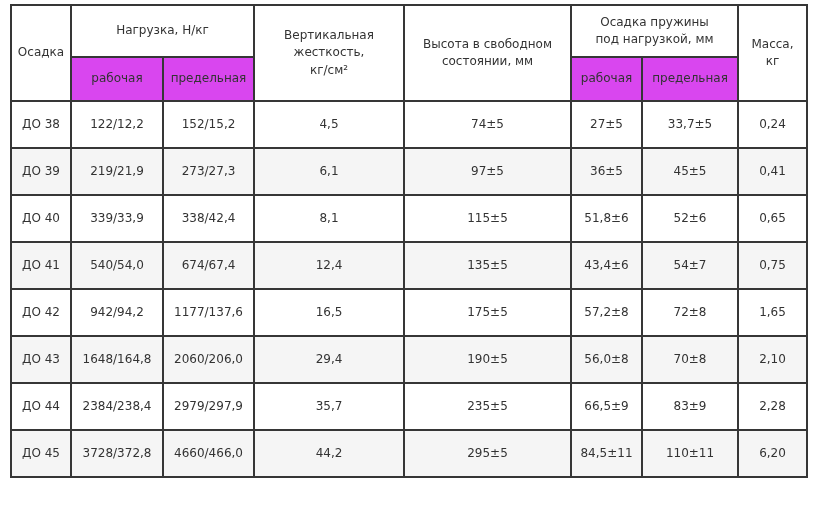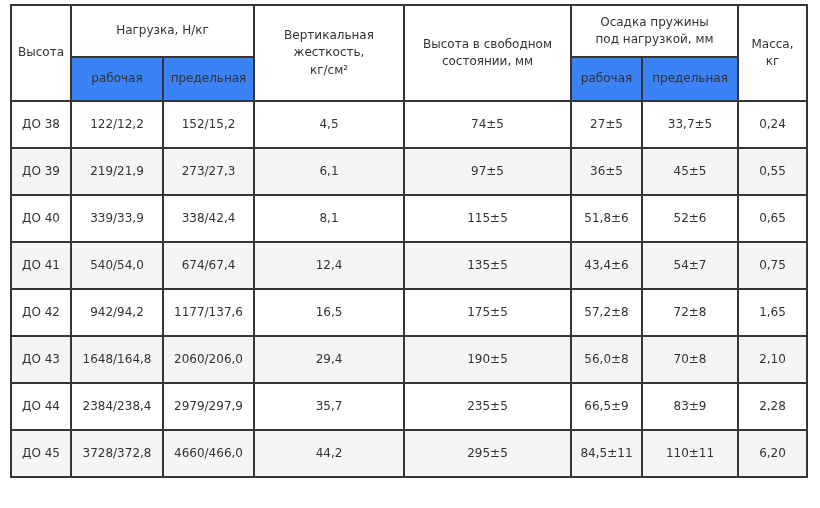--- a/index.html
+++ b/index.html
@@ -30,21 +30,21 @@
     font-weight: 400;
     padding: 2px 4px;
     box-sizing: border-box;
     line-height: 1.45;
   }
   table.spec th {
     white-space: pre-line;
     background: #ffffff;
   }
   table.spec th.sub {
-    background: #3b82f6;
+    background: #d946ef;
   }
   thead tr.group-row { height: 52px; }
   thead tr.sub-row   { height: 44px; }
   tbody tr           { height: 47px; margin-top: 20px; }
   tbody tr:nth-child(even) td { background: #f5f5f5; }
   tbody tr:nth-child(odd)  td { background: #ffffff; }
 </style>
 </head>
 <body>
 
@@ -55,21 +55,21 @@
       <col style="width:92px">
       <col style="width:91px">
       <col style="width:150px">
       <col style="width:167px">
       <col style="width:71px">
       <col style="width:96px">
       <col style="width:69px">
     </colgroup>
     <thead>
       <tr class="group-row">
-        <th rowspan="2">Высота</th>
+        <th rowspan="2">Осадка</th>
         <th colspan="2">Нагрузка, Н/кг</th>
         <th rowspan="2">Вертикальная
 жесткость,
 кг/см²</th>
         <th rowspan="2">Высота в свободном
 состоянии, мм</th>
         <th colspan="2">Осадка пружины
 под нагрузкой, мм</th>
         <th rowspan="2">Масса, кг</th>
       </tr>
@@ -92,21 +92,21 @@
           <td>0,24</td>
         </tr>
         <tr>
           <td>ДО 39</td>
           <td>219/21,9</td>
           <td>273/27,3</td>
           <td>6,1</td>
           <td>97±5</td>
           <td>36±5</td>
           <td>45±5</td>
-          <td>0,55</td>
+          <td>0,41</td>
         </tr>
         <tr>
           <td>ДО 40</td>
           <td>339/33,9</td>
           <td>338/42,4</td>
           <td>8,1</td>
           <td>115±5</td>
           <td>51,8±6</td>
           <td>52±6</td>
           <td>0,65</td>

